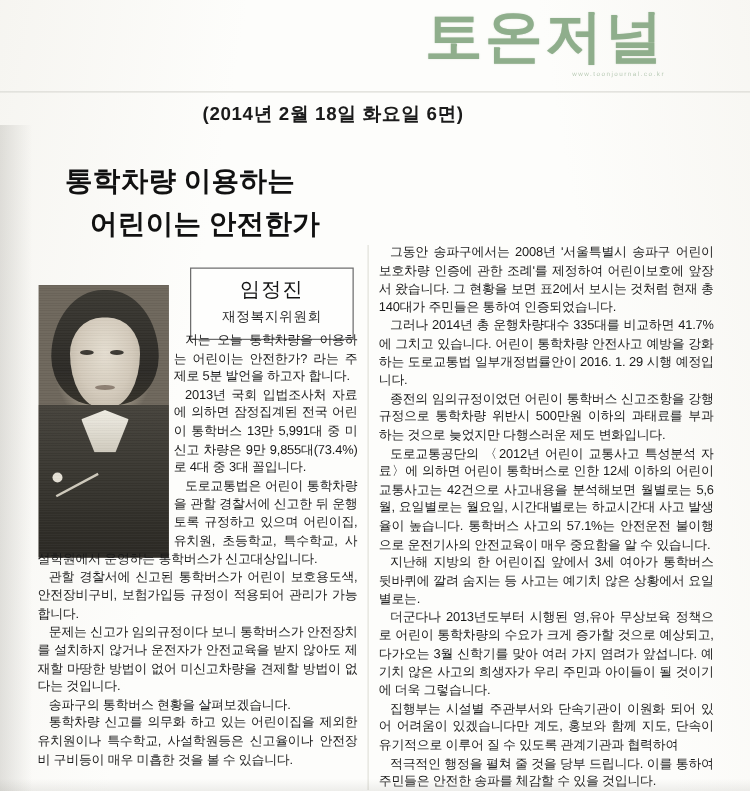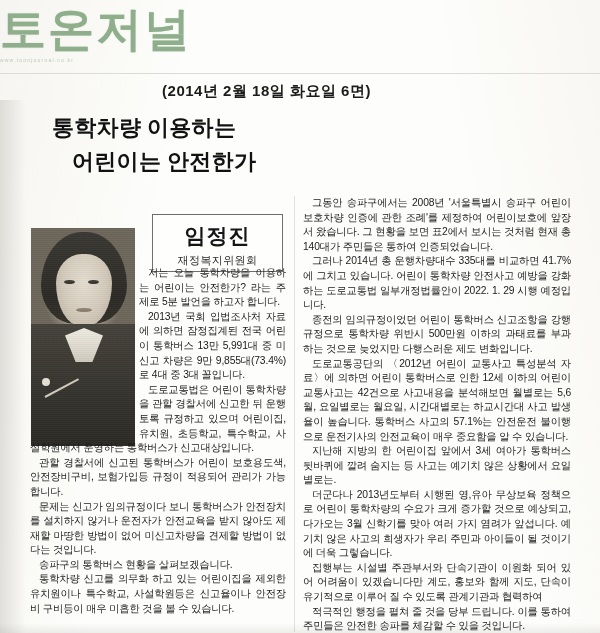--- a/index.html
+++ b/index.html
@@ -20,21 +20,21 @@
     background-image:
       linear-gradient(100deg, rgba(240,238,232,0.55) 0%, rgba(255,255,255,0) 28%),
       linear-gradient(260deg, rgba(242,240,234,0.5) 0%, rgba(255,255,255,0) 24%);
   }
 
   
   #masthead {
     position: absolute;
     left: 0; top: 4px;
     width: 532px;
-    text-align: left;
+    text-align: right;
   }
   #masthead-logo {
     font-family: "Liberation Sans", "DejaVu Sans", sans-serif;
     font-size: 46px;
     font-weight: bold;
     letter-spacing: 2px;
     color: #8fae8c;
     line-height: 1.12;
     text-shadow: 0 0 1px rgba(140,170,136,0.5);
   }
@@ -64,21 +64,21 @@
     font-family: "Liberation Sans", "DejaVu Sans", sans-serif;
     font-size: 15px;
     font-weight: bold;
     color: #1b1b1b;
     letter-spacing: 0.5px;
   }
 
   
   #headline {
     position: absolute;
-    left: 52px; top: 111px;
+    left: 52px; top: 128px;
     width: 270px;
     font-family: "Liberation Serif", "DejaVu Serif", serif;
     font-size: 22px;
     font-weight: bold;
     color: #111111;
     line-height: 1.55;
     letter-spacing: 0.3px;
   }
   #headline .l2 { padding-left: 20px; display: block; }
 
@@ -163,22 +163,22 @@
     position: absolute;
     left: 152px; top: 214px;
     width: 131px; height: 58px;
     border: 1px solid #6e6e6e;
     box-sizing: border-box;
     text-align: center;
     background: rgba(255,255,255,0.6);
   }
   #byline-name {
     font-family: "Liberation Sans", "DejaVu Sans", sans-serif;
-    font-size: 21px;
-    font-weight: bold;
+    font-size: 16px;
+    font-weight: normal;
     color: #151515;
     margin-top: 7px;
     letter-spacing: 1px;
   }
   #byline-affil {
     font-family: "Liberation Sans", "DejaVu Sans", sans-serif;
     font-size: 11px;
     color: #2a2a2a;
     margin-top: 3px;
     letter-spacing: 0.4px;
@@ -289,21 +289,21 @@
       <p>2013년 국회 입법조사처 자료에 의하면 잠정집계된 전국 어린이 통학버스 13만 5,991대 중 미신고 차량은 9만 9,855대(73.4%)로 4대 중 3대 꼴입니다.</p>
       <p>도로교통법은 어린이 통학차량을 관할 경찰서에 신고한 뒤 운행토록 규정하고 있으며 어린이집, 유치원, 초등학교, 특수학교, 사설학원에서 운영하는 통학버스가 신고대상입니다.</p>
       <p>관할 경찰서에 신고된 통학버스가 어린이 보호용도색, 안전장비구비, 보험가입등 규정이 적용되어 관리가 가능합니다.</p>
       <p>문제는 신고가 임의규정이다 보니 통학버스가 안전장치를 설치하지 않거나 운전자가 안전교육을 받지 않아도 제재할 마땅한 방법이 없어 미신고차량을 견제할 방법이 없다는 것입니다.</p>
       <p>송파구의 통학버스 현황을 살펴보겠습니다.</p>
       <p>통학차량 신고를 의무화 하고 있는 어린이집을 제외한 유치원이나 특수학교, 사설학원등은 신고율이나 안전장비 구비등이 매우 미흡한 것을 볼 수 있습니다.</p>
     </div>
 
   <div id="col-right" class="bodytext">
       <p>그동안 송파구에서는 2008년 '서울특별시 송파구 어린이 보호차량 인증에 관한 조례'를 제정하여 어린이보호에 앞장 서 왔습니다. 그 현황을 보면 표2에서 보시는 것처럼 현재 총 140대가 주민들은 통하여 인증되었습니다.</p>
-      <p>그러나 2014년 총 운행차량대수 335대를 비교하면 41.7%에 그치고 있습니다. 어린이 통학차량 안전사고 예방을 강화하는 도로교통법 일부개정법률안이 2022. 1. 29 시행 예정입니다.</p>
+      <p>그러나 2014년 총 운행차량대수 335대를 비교하면 41.7%에 그치고 있습니다. 어린이 통학차량 안전사고 예방을 강화하는 도로교통법 일부개정법률안이 2016. 1. 29 시행 예정입니다.</p>
       <p>종전의 임의규정이었던 어린이 통학버스 신고조항을 강행규정으로 통학차량 위반시 500만원 이하의 과태료를 부과 하는 것으로 늦었지만 다행스러운 제도 변화입니다.</p>
       <p>도로교통공단의 〈2012년 어린이 교통사고 특성분석 자료〉에 의하면 어린이 통학버스로 인한 12세 이하의 어린이 교통사고는 42건으로 사고내용을 분석해보면 월별로는 5,6월, 요일별로는 월요일, 시간대별로는 하교시간대 사고 발생율이 높습니다. 통학버스 사고의 57.1%는 안전운전 불이행으로 운전기사의 안전교육이 매우 중요함을 알 수 있습니다.</p>
       <p>지난해 지방의 한 어린이집 앞에서 3세 여아가 통학버스 뒷바퀴에 깔려 숨지는 등 사고는 예기치 않은 상황에서 요일별로는.</p>
       <p>더군다나 2013년도부터 시행된 영,유아 무상보육 정책으로 어린이 통학차량의 수요가 크게 증가할 것으로 예상되고, 다가오는 3월 신학기를 맞아 여러 가지 염려가 앞섭니다. 예기치 않은 사고의 희생자가 우리 주민과 아이들이 될 것이기에 더욱 그렇습니다.</p>
       <p>집행부는 시설별 주관부서와 단속기관이 이원화 되어 있어 어려움이 있겠습니다만 계도, 홍보와 함께 지도, 단속이 유기적으로 이루어 질 수 있도록 관계기관과 협력하여</p>
       <p>적극적인 행정을 펼쳐 줄 것을 당부 드립니다. 이를 통하여 주민들은 안전한 송파를 체감할 수 있을 것입니다.</p>
     </div>
 
   <div id="edge-left"></div>
   <div id="edge-bottom"></div>

